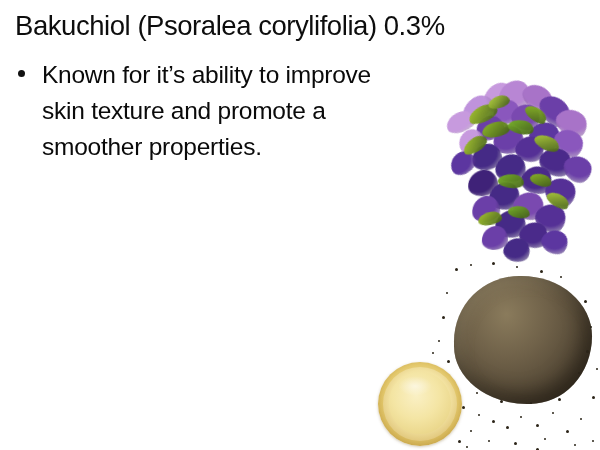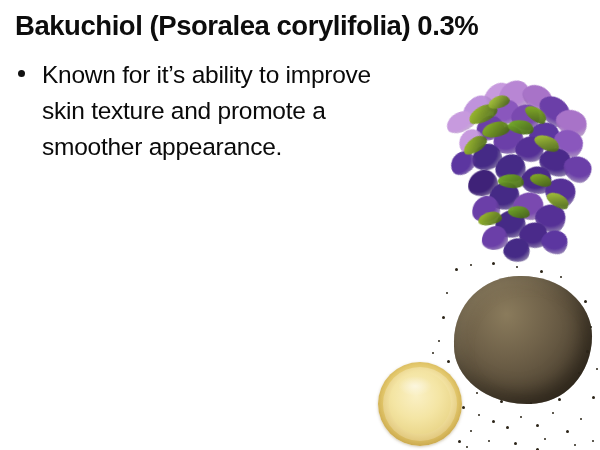--- a/index.html
+++ b/index.html
@@ -16,21 +16,21 @@
     background:#ffffff;
     overflow:hidden;
   }
 
   
   #title {
     position:absolute;
     left:15px; top:9px;
     width:575px;
     font-size:27.5px;
-    font-weight:700;
+    font-weight:400;
     letter-spacing:-0.45px;
     color:#0d0d0d;
     white-space:nowrap;
     line-height:1.25;
     z-index:30;
   }
 
   
   #bullets {
     position:absolute;
@@ -163,21 +163,21 @@
 
   <div id="title">Bakuchiol (Psoralea corylifolia) 0.3%</div>
 
   <div id="bullets">
 
 
     <div class="bullet">
       <span class="dot"></span>
       <span class="txt">Known for it’s ability to improve
 skin texture and promote a
-smoother appearance.</span>
+smoother properties.</span>
     </div>
 
 
   </div>
 
   <div id="flower">
       <div class="petal" style="left: 44px; top: 6px; width: 34px; height: 26px; transform: rotate(-28deg); background: radial-gradient(at 35% 30%, rgb(199, 154, 222) 0%, rgb(199, 154, 222) 55%, rgba(0, 0, 0, 0.22) 100%);"></div>
       <div class="petal" style="left: 62px; top: 2px; width: 30px; height: 30px; transform: rotate(18deg); background: radial-gradient(at 35% 30%, rgb(184, 134, 212) 0%, rgb(184, 134, 212) 55%, rgba(0, 0, 0, 0.22) 100%);"></div>
       <div class="petal" style="left: 84px; top: 8px; width: 32px; height: 24px; transform: rotate(42deg); background: radial-gradient(at 35% 30%, rgb(168, 115, 200) 0%, rgb(168, 115, 200) 55%, rgba(0, 0, 0, 0.22) 100%);"></div>
       <div class="petal" style="left: 22px; top: 20px; width: 34px; height: 22px; transform: rotate(-38deg); background: radial-gradient(at 35% 30%, rgb(191, 147, 220) 0%, rgb(191, 147, 220) 55%, rgba(0, 0, 0, 0.22) 100%);"></div>

